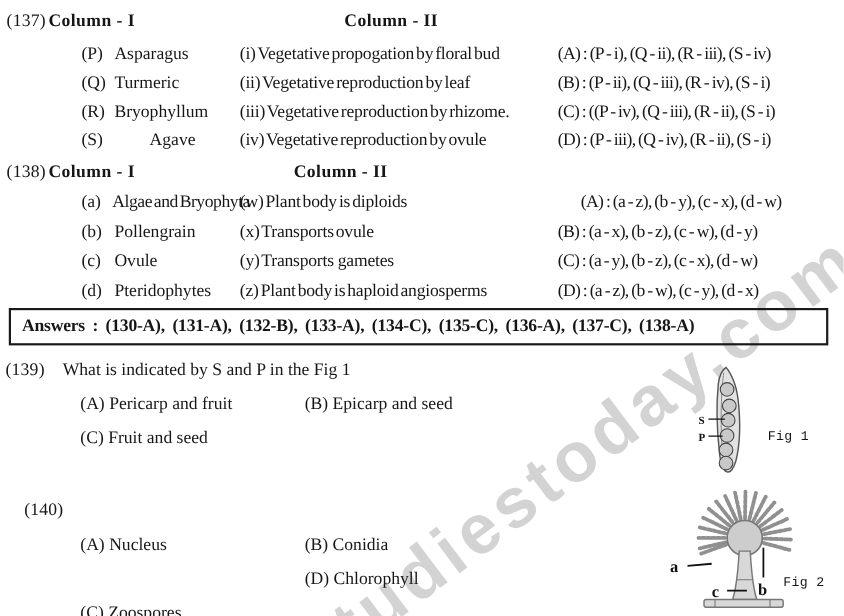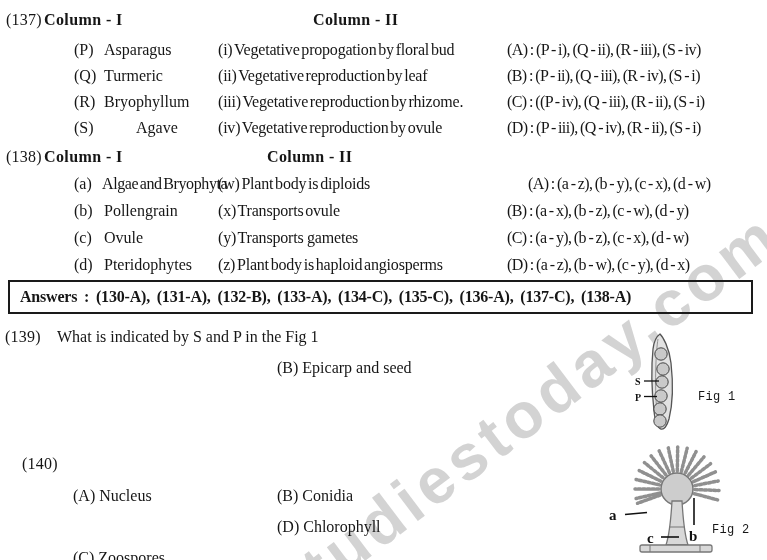--- a/index.html
+++ b/index.html
@@ -95,21 +95,23 @@
     <span class="t" style="left:104px; top:256px;">Pteridophytes</span>
     <span class="t mid" style="left:218px; top:256px;">(z) Plant body is haploid angiosperms</span>
     <span class="t opt" style="left:507px; top:256px;">(D) : (a - z), (b - w), (c - y), (d - x)</span>
   </div>
 
   <div class="ansbox"></div>
   <div class="anstext">Answers : (130-A), (131-A), (132-B), (133-A), (134-C), (135-C), (136-A), (137-C), (138-A)</div>
 
   <div class="t num" style="left:5px; top:328px;">(139)</div>
   <div class="t" style="left:57px; top:328px;">What is indicated by S and P in the Fig 1</div>
+  <div class="t" style="left:73px; top:359px;">(A) Pericarp and fruit</div>
   <div class="t" style="left:277px; top:359px;">(B) Epicarp and seed</div>
+  <div class="t" style="left:73px; top:390px;">(C) Fruit and seed</div>
 
   <svg style="left:628px; top:331px;" width="105" height="105" viewBox="0 0 105 105">
     <path d="M32,3 C35,6 41,16 43,32 C45,50 45,72 41,88 C39,95 36,99 33,98 C29,97 27,90 26,80 C24,62 23,38 25,18 C26,10 29,5 32,3 Z" fill="#e2e2e2" stroke="#555" stroke-width="1.3"></path>
     <path d="M30,8 C28,20 27,45 28,68 C28.5,80 30,90 32,95" fill="none" stroke="#888" stroke-width="0.9"></path>
     <circle cx="33" cy="23" r="6.2" fill="#c9c9c9" stroke="#444" stroke-width="1"></circle>
     <circle cx="35" cy="38" r="6.2" fill="#c9c9c9" stroke="#444" stroke-width="1"></circle>
     <circle cx="34" cy="51" r="6.2" fill="#c9c9c9" stroke="#444" stroke-width="1"></circle>
     <circle cx="33" cy="65" r="6.2" fill="#c9c9c9" stroke="#444" stroke-width="1"></circle>
     <circle cx="32" cy="78" r="6.2" fill="#c9c9c9" stroke="#444" stroke-width="1"></circle>
     <circle cx="32" cy="90" r="6.2" fill="#c9c9c9" stroke="#444" stroke-width="1"></circle>

